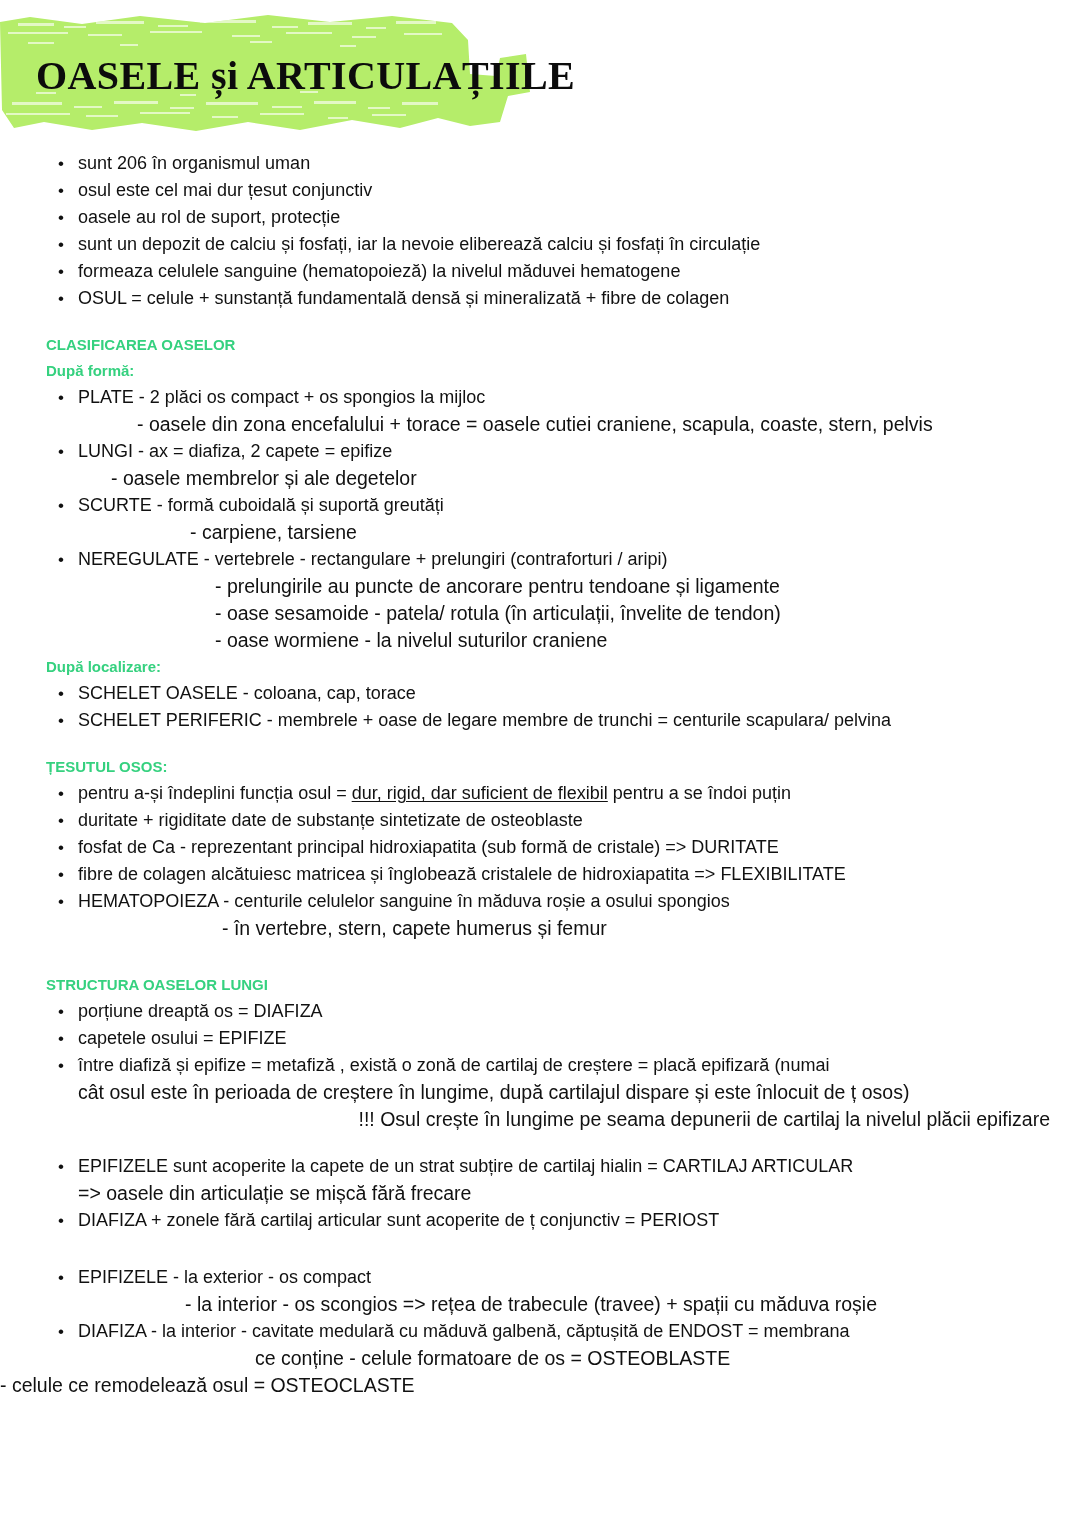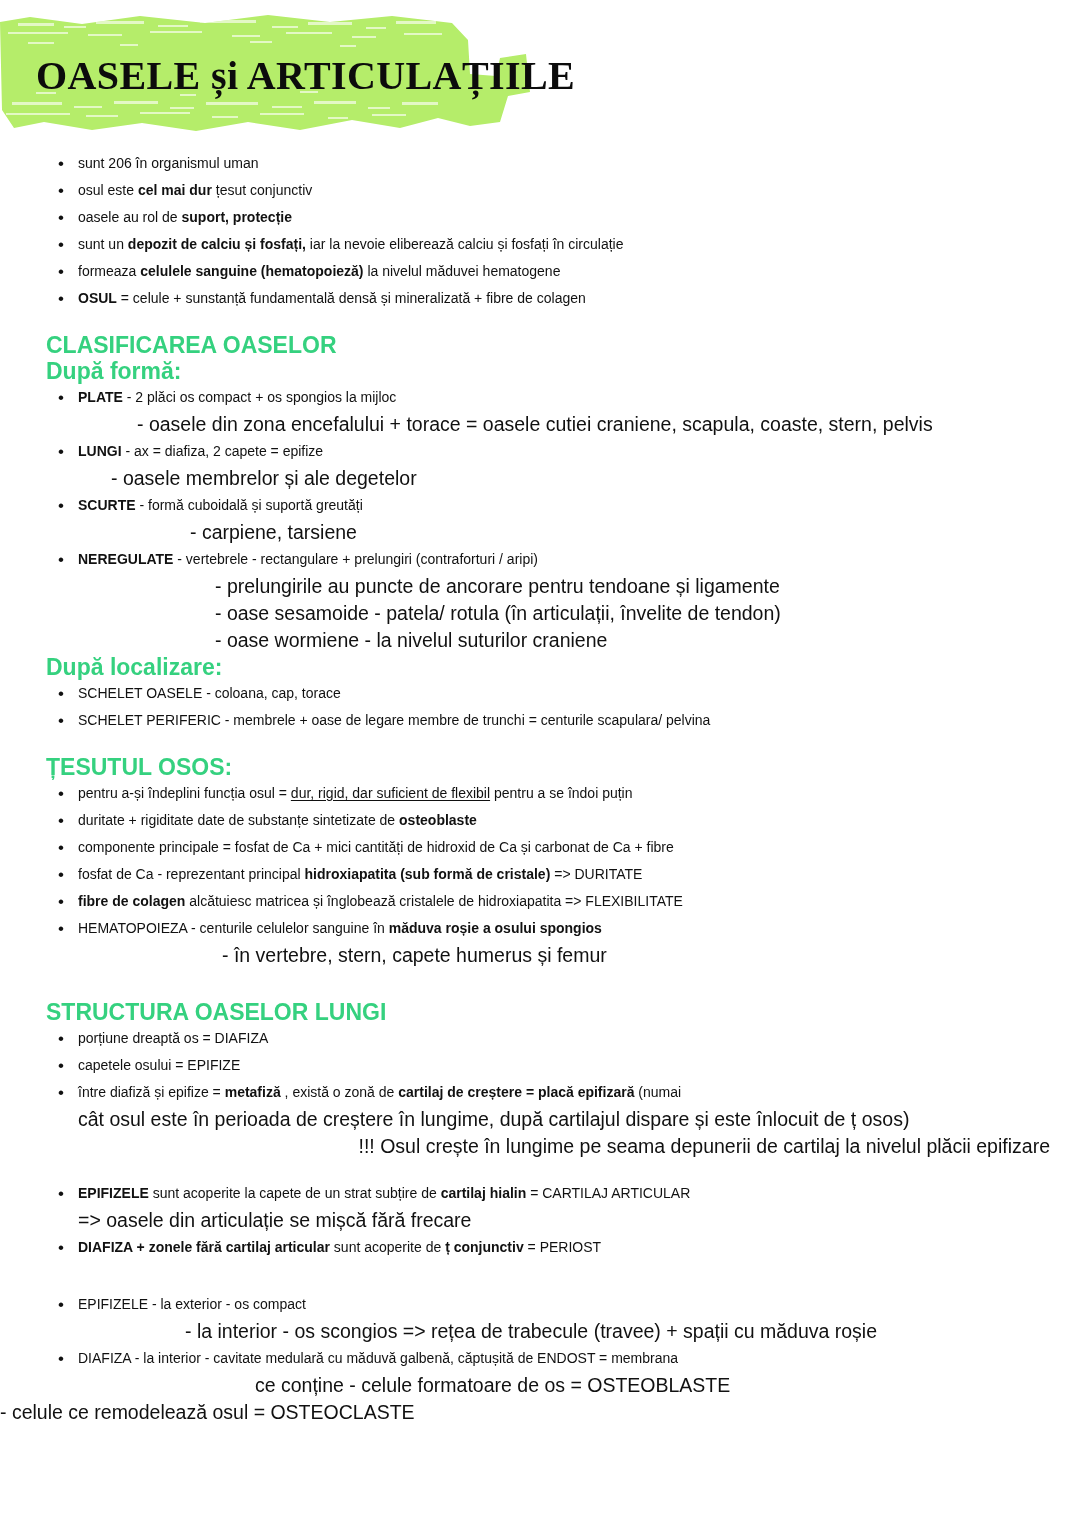--- a/index.html
+++ b/index.html
@@ -47,35 +47,35 @@
   .content {
     position: absolute;
     left: 0;
     top: 150px;
     width: 1080px;
   }
 
   .heading {
     color: #35d17f;
     font-weight: bold;
-    font-size: 23px;
+    font-size: 15px;
     line-height: 26px;
     padding-left: 46px;
   }
   .gap-m { height: 20px; }
   .gap-l { height: 30px; }
 
   ul.bl {
     list-style: none;
     margin: 0;
     padding: 0;
   }
   li.b {
     position: relative;
-    font-size: 14px;
+    font-size: 18px;
     line-height: 27px;
     padding-left: 78px;
     padding-right: 40px;
     margin: 0;
   }
   li.b::before {
     content: "\2022";
     position: absolute;
     left: 58px;
     top: 0;
@@ -106,21 +106,21 @@
     text-align: right;
   }
 
   .cont {
     font-size: 19.5px;
     line-height: 27px;
     padding-left: 78px;
     padding-right: 40px;
   }
 
-  b, .bold { font-weight: bold; }
+  b, .bold { font-weight: normal; }
   .u { text-decoration: underline; text-underline-offset: 2px; }
 </style>
 </head>
 <body>
 
 <div class="banner">
   <svg class="brush" viewBox="0 0 534 118" preserveAspectRatio="none" aria-hidden="true">
     <defs>
       <clipPath id="brushclip">
         <path d="M0,8 L30,3 L82,10 L140,2 L205,9 L268,1 L330,8 L392,2 L452,9 L468,26
@@ -221,21 +221,20 @@
     <li class="b">SCHELET OASELE - coloana, cap, torace</li>
     <li class="b">SCHELET PERIFERIC - membrele + oase de legare membre de trunchi = centurile scapulara/ pelvina</li>
   </ul>
 
   <div class="gap-m"></div>
 
   <div class="heading">ȚESUTUL OSOS:</div>
   <ul class="bl">
     <li class="b"><span>pentru a-și îndeplini funcția osul = </span><span class="u">dur, rigid, dar suficient de flexibil</span><span> pentru a se îndoi puțin</span></li>
     <li class="b"><span>duritate + rigiditate date de substanțe sintetizate de </span><b>osteoblaste</b></li>
-    <li class="b"><span>componente principale = fosfat de Ca + mici cantități de hidroxid de Ca și carbonat de Ca + fibre</span></li>
     <li class="b"><span>fosfat de Ca - reprezentant principal </span><b>hidroxiapatita (sub formă de cristale)</b><span> =&gt; DURITATE</span></li>
     <li class="b"><b>fibre de colagen</b><span> alcătuiesc matricea și înglobează cristalele de hidroxiapatita =&gt; FLEXIBILITATE</span></li>
     <li class="b"><span>HEMATOPOIEZA - centurile celulelor sanguine în </span><b>măduva roșie a osului spongios</b></li>
   </ul>
   <div class="sub i5">- în vertebre, stern, capete humerus și femur</div>
 
   <div class="gap-l"></div>
 
   <div class="heading">STRUCTURA OASELOR LUNGI</div>
   <ul class="bl">

